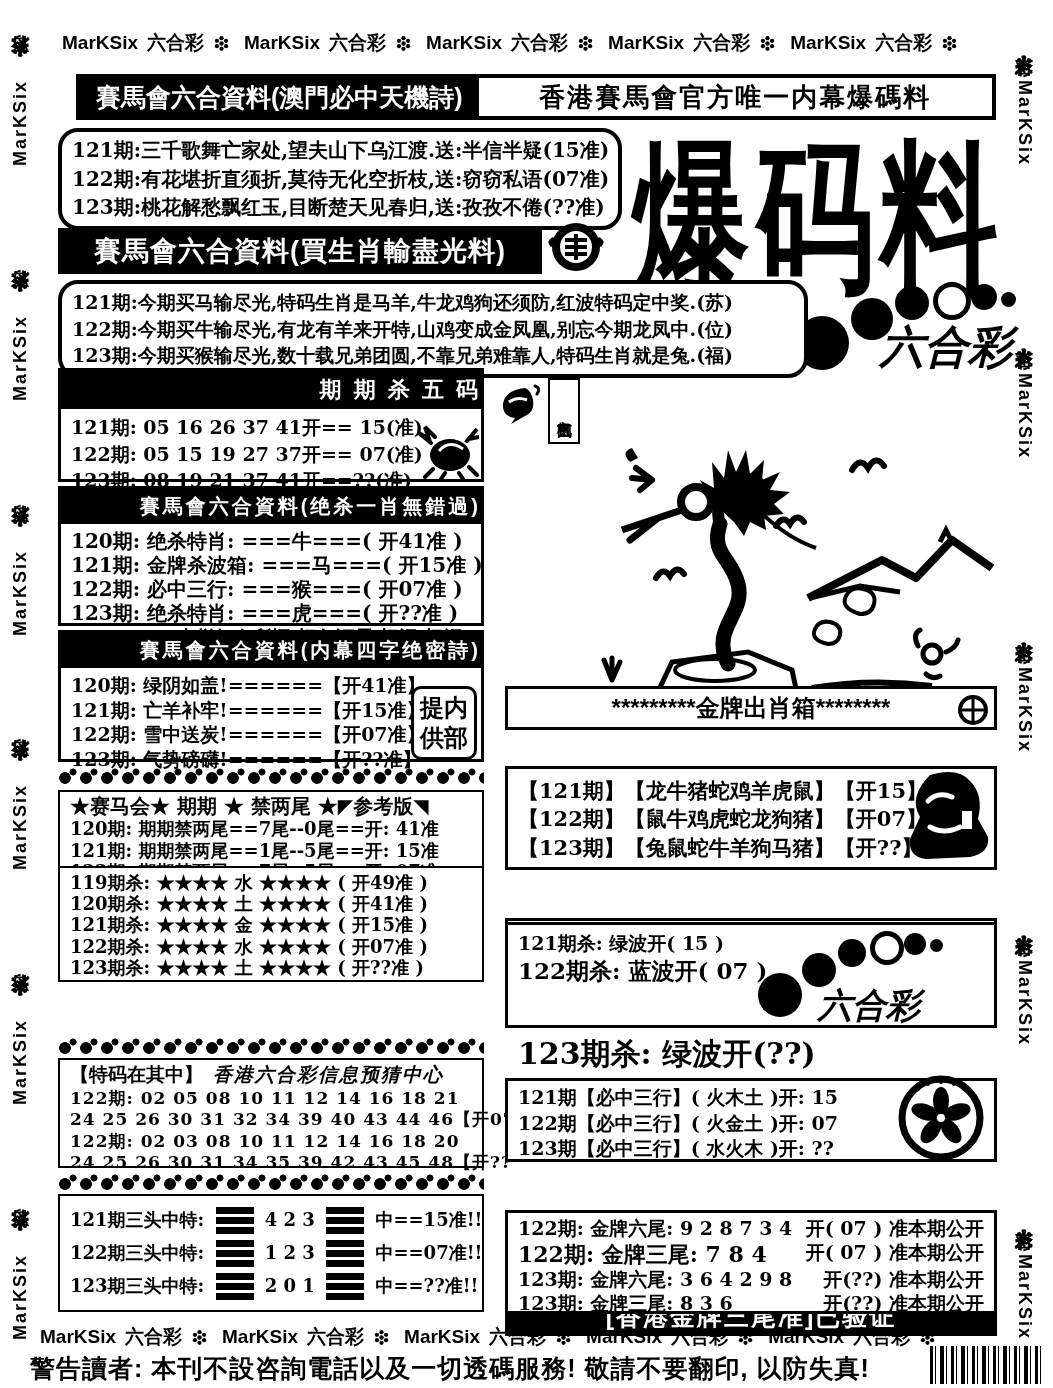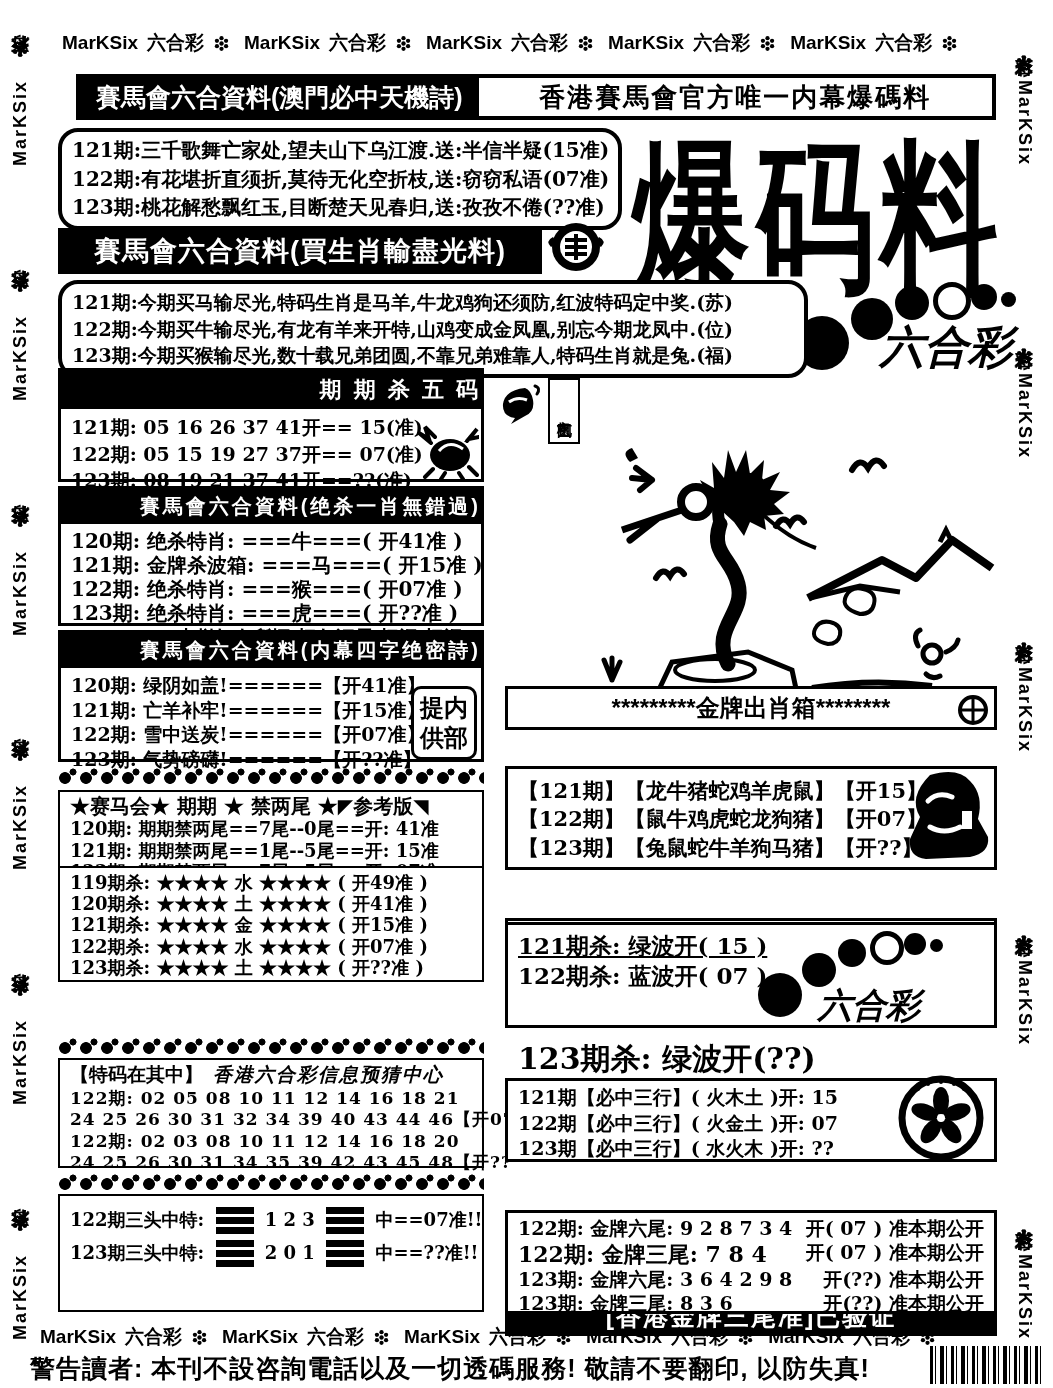--- a/index.html
+++ b/index.html
@@ -355,21 +355,21 @@
       <path d="M22 30 q10 -12 24 -2" stroke="#fff" stroke-width="3" fill="none"></path>
     </svg>
   </div>
 </div>
 
 <div class="abs panel" style="left:58px;top:486px;width:426px;height:140px;">
   <div class="bar" style="font-size:20px;">賽馬會六合資料(绝杀一肖無錯過)</div>
   <div class="rows">
     <div class="row" style="font-size:20px;line-height:1.2;">120期: 绝杀特肖: ===牛===( 开41准 )</div>
     <div class="row" style="font-size:20px;line-height:1.2;">121期: 金牌杀波箱: ===马===( 开15准 )</div>
-    <div class="row" style="font-size:20px;line-height:1.2;">122期: 绝杀特肖: ===猴===( 开07准 )</div>
+    <div class="row" style="font-size:20px;line-height:1.2;">122期: 必中三行: ===猴===( 开07准 )</div>
     <div class="row" style="font-size:20px;line-height:1.2;">123期: 绝杀特肖: ===虎===( 开??准 )</div>
     <div class="row" style="font-size:19px;text-align:right;">本栏如有所悟,切勿汇露,切记,切记!</div>
   </div>
 </div>
 
 <div class="abs panel" style="left:58px;top:630px;width:426px;height:132px;">
   <div class="bar" style="font-size:20px;">賽馬會六合資料(内幕四字绝密詩)</div>
   <div class="rows" style="position:relative;">
     <div class="row" style="font-size:19px;line-height:1.3;">120期: 绿阴如盖!======【开41准】</div>
     <div class="row" style="font-size:19px;line-height:1.3;">121期: 亡羊补牢!======【开15准】</div>
@@ -421,20 +421,27 @@
     <div class="row" style="font-size:17px;line-height:1.25;letter-spacing:1px;">122期: 02 03 08 10 11 12 14 16 18 20</div>
     <div class="row" style="font-size:17px;line-height:1.25;letter-spacing:1px;">24 25 26 30 31 34 35 39 42 43 45 48【开??</div>
   </div>
 </div>
 
 <div class="abs swirl" style="left:58px;top:1172px;width:426px;"></div>
 
 <div class="abs panel" style="left:58px;top:1194px;width:426px;height:118px;border-width:2px;">
   <div class="rows" style="padding-top:8px;">
     <div class="row" style="font-size:18px;line-height:1.5;">
+      <span>121期三头中特:</span>
+      <span class="tri"><i></i><i></i><i></i></span>
+      <span>4 2 3</span>
+      <span class="tri"><i></i><i></i><i></i></span>
+      <span>中==15准!!</span>
+    </div>
+    <div class="row" style="font-size:18px;line-height:1.5;">
       <span>122期三头中特:</span>
       <span class="tri"><i></i><i></i><i></i></span>
       <span>1 2 3</span>
       <span class="tri"><i></i><i></i><i></i></span>
       <span>中==07准!!</span>
     </div>
     <div class="row" style="font-size:18px;line-height:1.5;">
       <span>123期三头中特:</span>
       <span class="tri"><i></i><i></i><i></i></span>
       <span>2 0 1</span>
@@ -513,21 +520,21 @@
       <rect x="62" y="44" width="10" height="18" fill="#fff"></rect>
     </svg>
   </div>
 </div>
 
 <div class="abs hdrpanel" style="left:505px;top:874px;width:492px;height:44px;font-size:24px;">
   <span>*********金牌杀波箱********</span>
 </div>
 <div class="abs panel" style="left:505px;top:922px;width:492px;height:106px;border-width:3px;">
   <div class="rows" style="padding-top:6px;position:relative;">
-    <div class="row" style="font-size:23px;line-height:1.3;text-decoration:underline;">121期杀: 绿波开( 15 )</div>
+    <div class="row" style="font-size:19px;line-height:1.3;">121期杀: 绿波开( 15 )</div>
     <div class="row" style="font-size:23px;line-height:1.3;">122期杀: 蓝波开( 07 )</div>
     <div class="row" style="font-size:30px;line-height:1.3;margin-top:48px;">123期杀: 绿波开(??)</div>
     <div style="position:absolute;right:6px;top:2px;width:230px;height:96px;">
       <div class="dot" style="width:44px;height:44px;left:0px;top:46px;"></div>
       <div class="dot" style="width:34px;height:34px;left:44px;top:26px;"></div>
       <div class="dot" style="width:28px;height:28px;left:80px;top:12px;"></div>
       <div class="dot open" style="width:24px;height:24px;left:112px;top:4px;"></div>
       <div class="dot" style="width:22px;height:22px;left:146px;top:6px;"></div>
       <div class="dot" style="width:13px;height:13px;left:172px;top:12px;"></div>
       <div class="brandtxt" style="position:absolute;left:60px;top:56px;font-size:34px;">六合彩</div>

